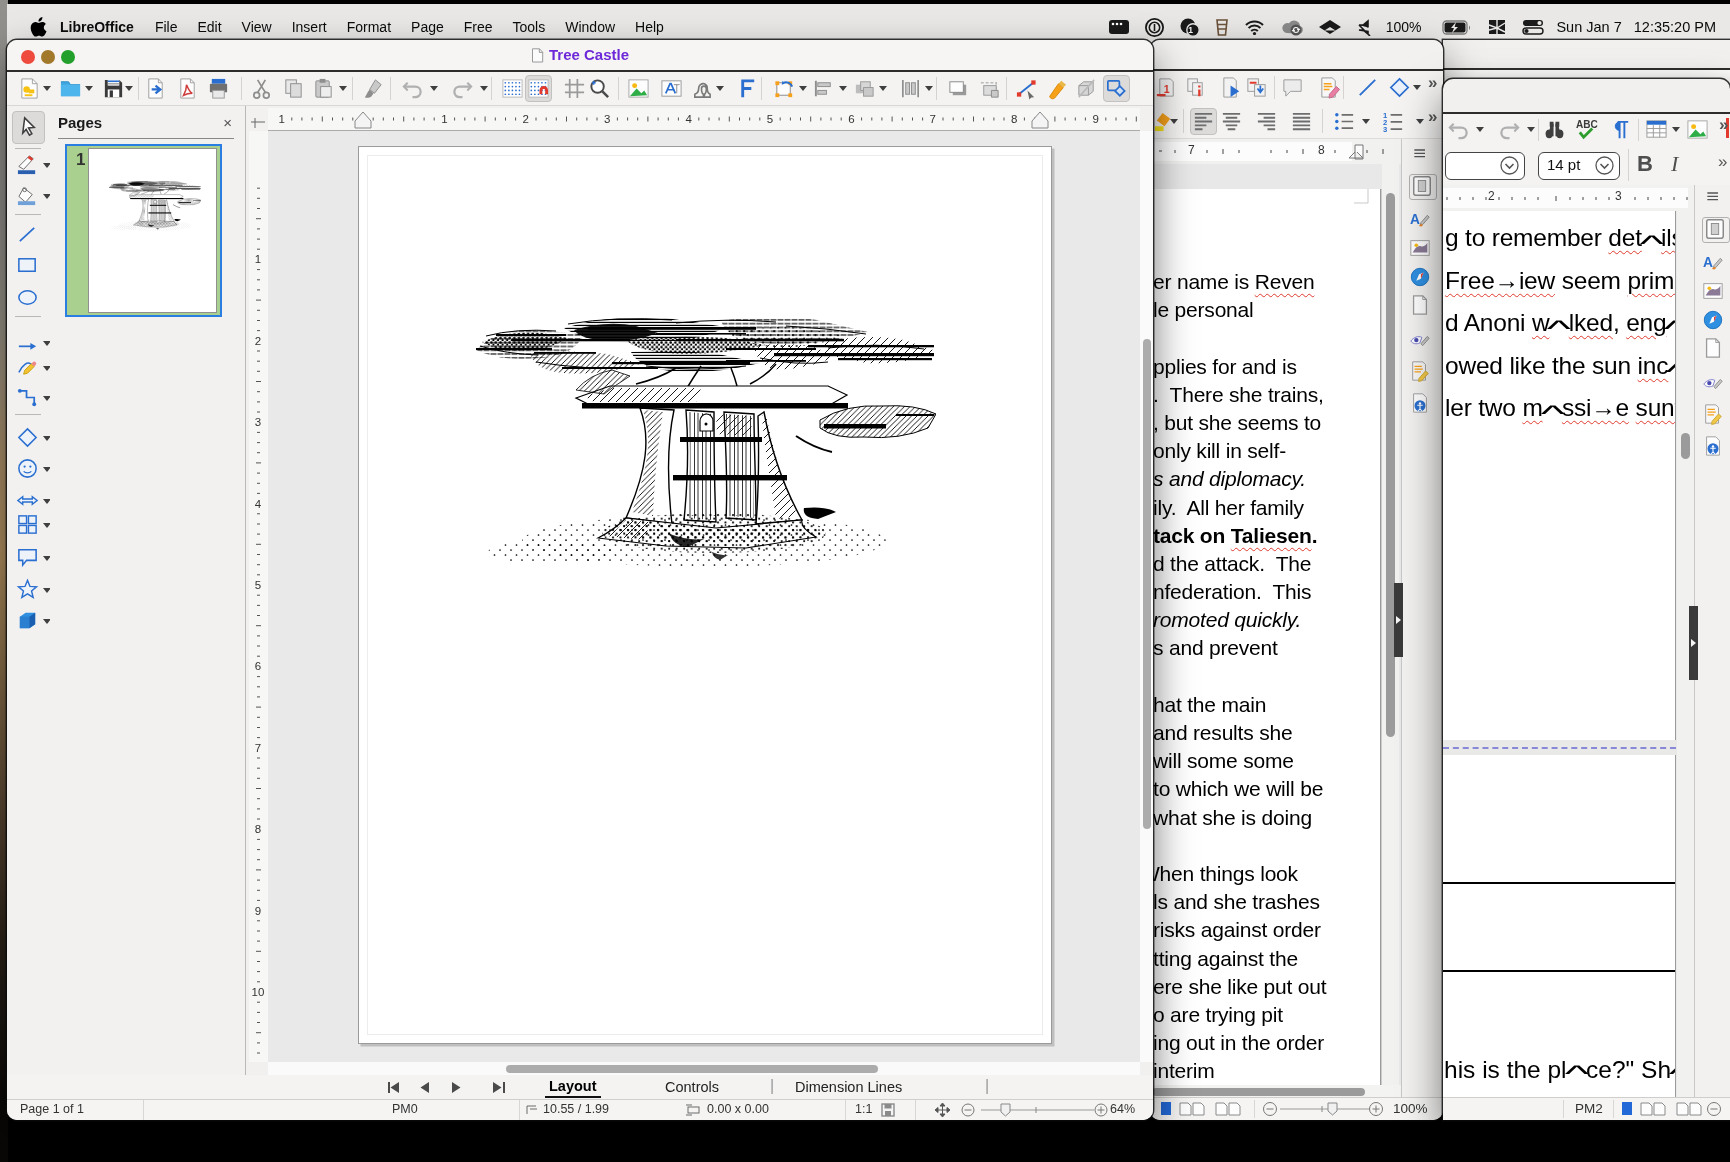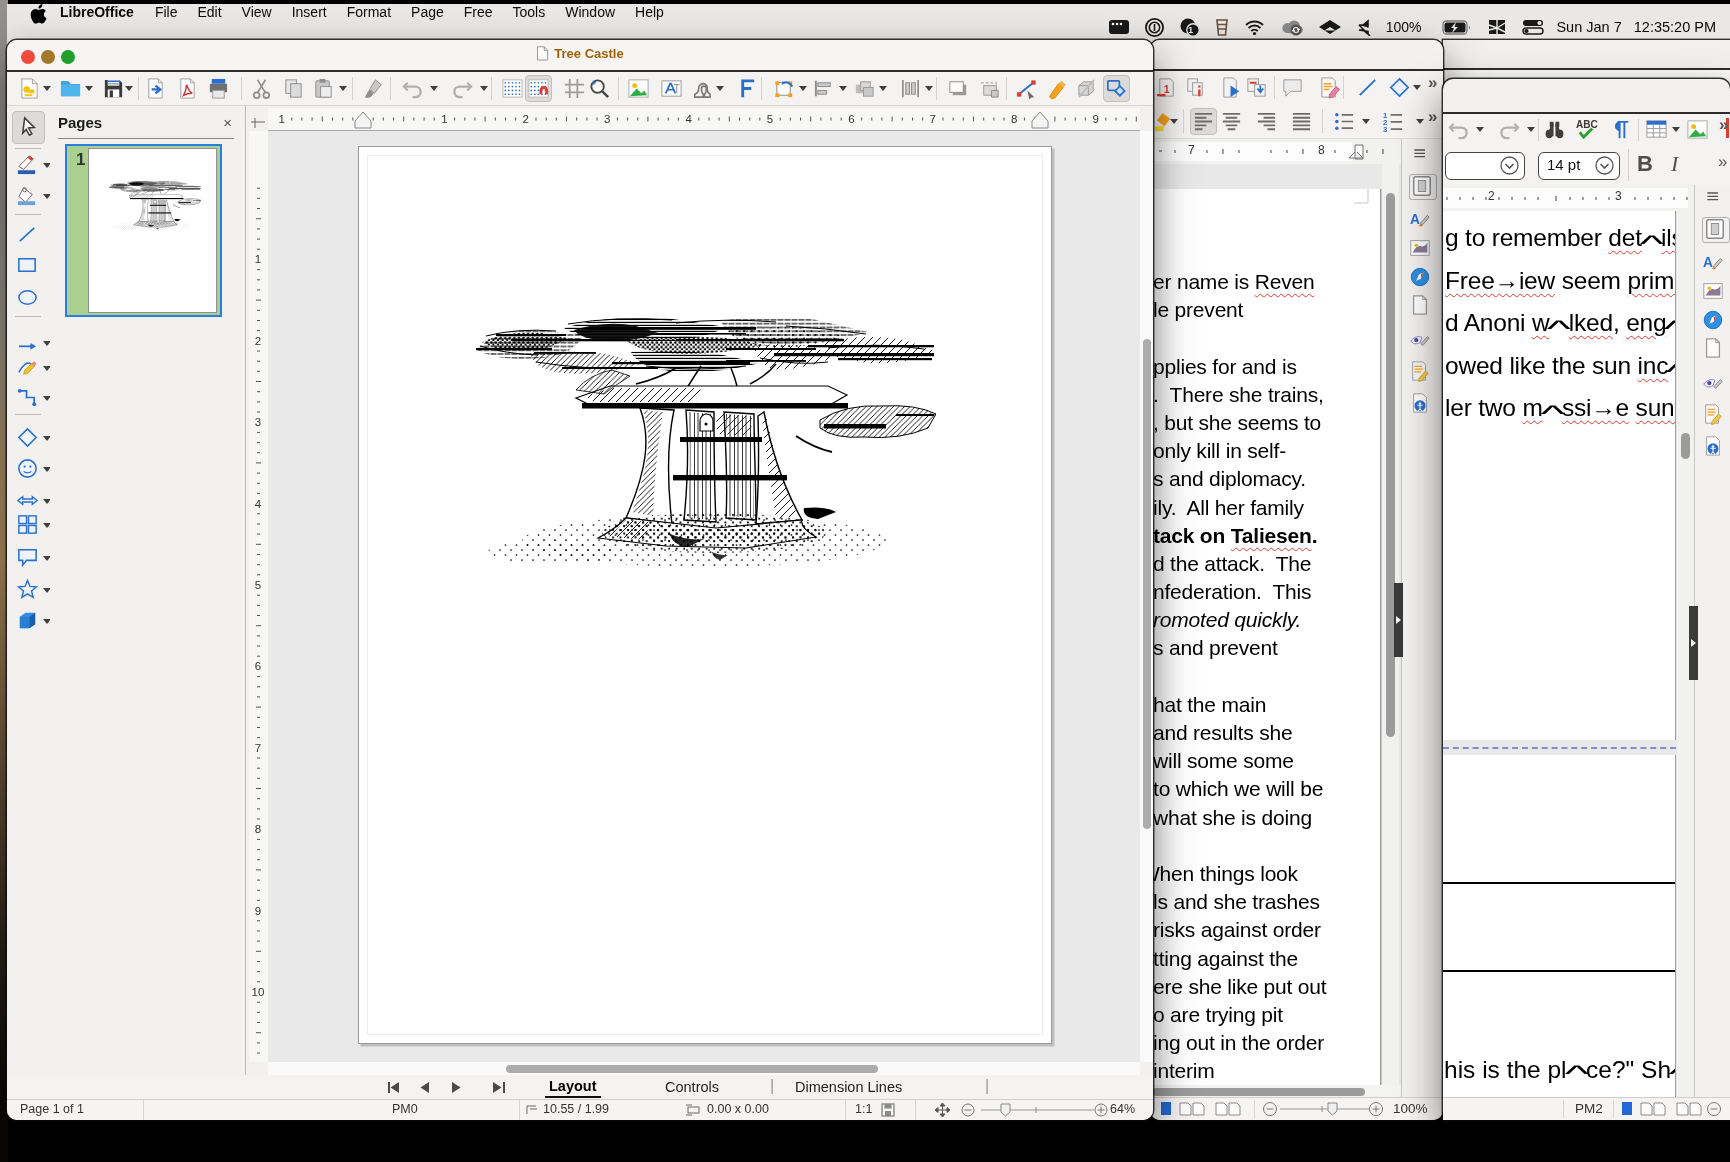--- a/index.html
+++ b/index.html
@@ -4,21 +4,21 @@
 <style>
   html,body{margin:0;padding:0;}
   body{width:1730px;height:1162px;background:#000;position:relative;overflow:hidden;
        font-family:"Liberation Sans",sans-serif;-webkit-font-smoothing:antialiased;}
   .abs{position:absolute;}
   
   #desk{left:0;top:0;width:8px;height:1162px;
     background:linear-gradient(180deg,#92908c 0%,#8f8d89 18%,#979285 28%,#ad9068 40%,#b2905f 48%,#8a6f4a 58%,#5a4733 70%,#2a2218 82%,#0a0806 95%);}
   
   #menubar{left:7px;top:4px;width:1723px;height:46px;background:#e9e8e7;color:#0b0b0b;
-    display:flex;font-size:14px;}
+    display:flex;align-items:center;font-size:14px;}
   #menubar .mi{margin:0 10px;}
   #menubar .app{font-weight:700;margin:0 11px 0 13px;}
   #menubar .right{margin-left:auto;display:flex;align-items:center;}
   .win{background:#f1f0ef;box-shadow:0 0 0 1.4px rgba(10,10,10,.82),0 18px 40px rgba(0,0,0,.55);}
   .tbline{background:#2e2d2c;height:2px;left:0;right:0;}
   .sp{text-decoration:underline;text-decoration-style:wavy;text-decoration-color:#e03a2f;text-decoration-thickness:1.2px;text-underline-offset:4px;}
   .cx{display:inline-block;transform:scaleX(2.1) translateY(14%);margin:0 4px;}
 </style>
 </head>
 <body>
@@ -303,27 +303,27 @@
     </svg>
   </div>
 
   <div class="abs" style="left:0;right:42px;top:124px;bottom:35px;background:#e8e8e8;overflow:hidden;">
     <div class="abs" style="left:0;top:25px;width:230px;bottom:0;background:#fff;border-right:1.3px solid #9b9b9b;box-shadow:2.5px 0 0 rgba(0,0,0,.12);"></div>
     <svg class="abs" style="left:204px;top:25px" width="18" height="18">
         <path d="M0 14h14M14 0v14" stroke="#c9c9c9" fill="none"></path>
       </svg>
     <div id="w2text" class="abs" style="left:3px;top:104px;width:227px;overflow:hidden;font-size:21px;line-height:28.2px;letter-spacing:-.2px;color:#000;white-space:nowrap;">
         <div style="height:28.2px;">er name is <span class="sp">Reven</span></div>
-        <div style="height:28.2px;">le prevent</div>
+        <div style="height:28.2px;">le personal</div>
         <div style="height:28.2px;"></div>
         <div style="height:28.2px;">pplies for and is</div>
         <div style="height:28.2px;">.&nbsp; There she trains,</div>
         <div style="height:28.2px;">, but she seems to</div>
         <div style="height:28.2px;">only kill in self-</div>
-        <div style="height:28.2px;">s and diplomacy.</div>
+        <div style="height:28.2px;font-style:italic;">s and diplomacy.</div>
         <div style="height:28.2px;">ily.&nbsp; All her family</div>
         <div style="height:28.2px;font-weight:bold;">tack on <span class="sp">Taliesen</span>.</div>
         <div style="height:28.2px;">d the attack.&nbsp; The</div>
         <div style="height:28.2px;">nfederation.&nbsp; This</div>
         <div style="height:28.2px;font-style:italic;">romoted quickly.</div>
         <div style="height:28.2px;">s and prevent</div>
         <div style="height:28.2px;"></div>
         <div style="height:28.2px;">hat the main</div>
         <div style="height:28.2px;">and results she</div>
         <div style="height:28.2px;">will some some</div>
@@ -582,21 +582,21 @@
     </svg>
   </div>
 </div>
 
 <div class="abs win" id="w1" style="left:7px;top:40px;width:1146px;height:1080px;border-radius:10px;overflow:hidden;">
 
   <div class="abs" style="left:0;right:0;top:0;height:30px;background:#f6f5f4;">
     <div class="abs" style="left:14px;top:10px;width:14px;height:14px;border-radius:50%;background:#ee4a3d;"></div>
     <div class="abs" style="left:34px;top:10px;width:14px;height:14px;border-radius:50%;background:#a2782a;"></div>
     <div class="abs" style="left:54px;top:10px;width:14px;height:14px;border-radius:50%;background:#23a02b;"></div>
-    <div class="abs" style="left:0;right:0;top:6px;text-align:center;font-size:13px;font-weight:700;color:#a16207;">
+    <div class="abs" style="left:0;right:0;top:6px;text-align:center;font-size:15px;font-weight:700;color:#6d28d9;">
       <svg width="13" height="15" viewBox="0 0 13 15" style="vertical-align:-3px;margin-right:5px">
           <path d="M1.5.8h7l3.2 3.4v9.8h-10.2z" fill="#fbfbfb" stroke="#9a9a9a"></path>
           <path d="M8.3.8v3.6h3.4" fill="none" stroke="#9a9a9a"></path>
         </svg>Tree Castle</div>
   </div>
   <div class="abs tbline" style="top:30px;"></div>
 
   <div class="abs" id="w1tb" style="left:0;right:0;top:32px;height:33px;background:#f4f3f2;border-bottom:1px solid #d8d7d6;">
       <div class="abs" style="left: 11px; top: 5px; width: 23px; height: 23px;"><svg width="23" height="23" viewBox="0 0 24 24">
           <path d="M4 2h11l5 5v15H4z" fill="#fdfdfd" stroke="#a0a0a0"></path>

